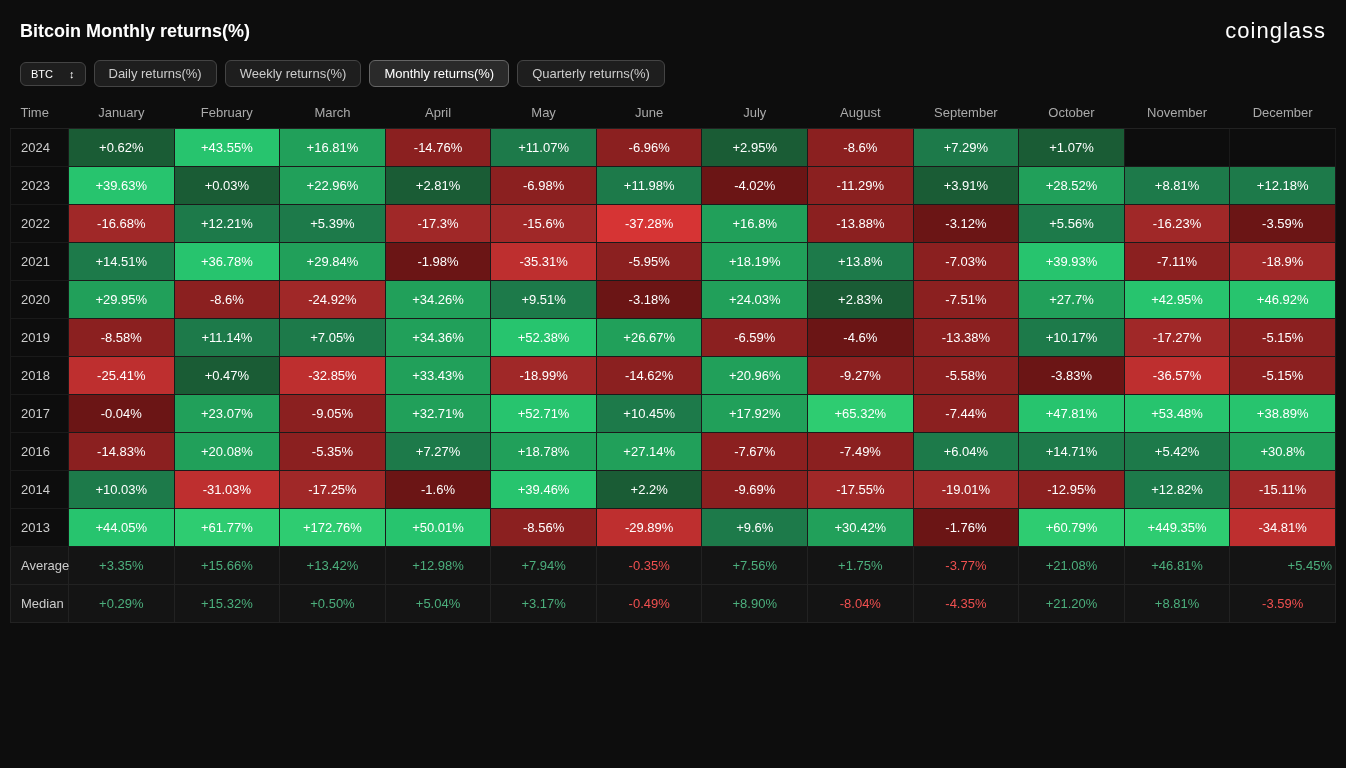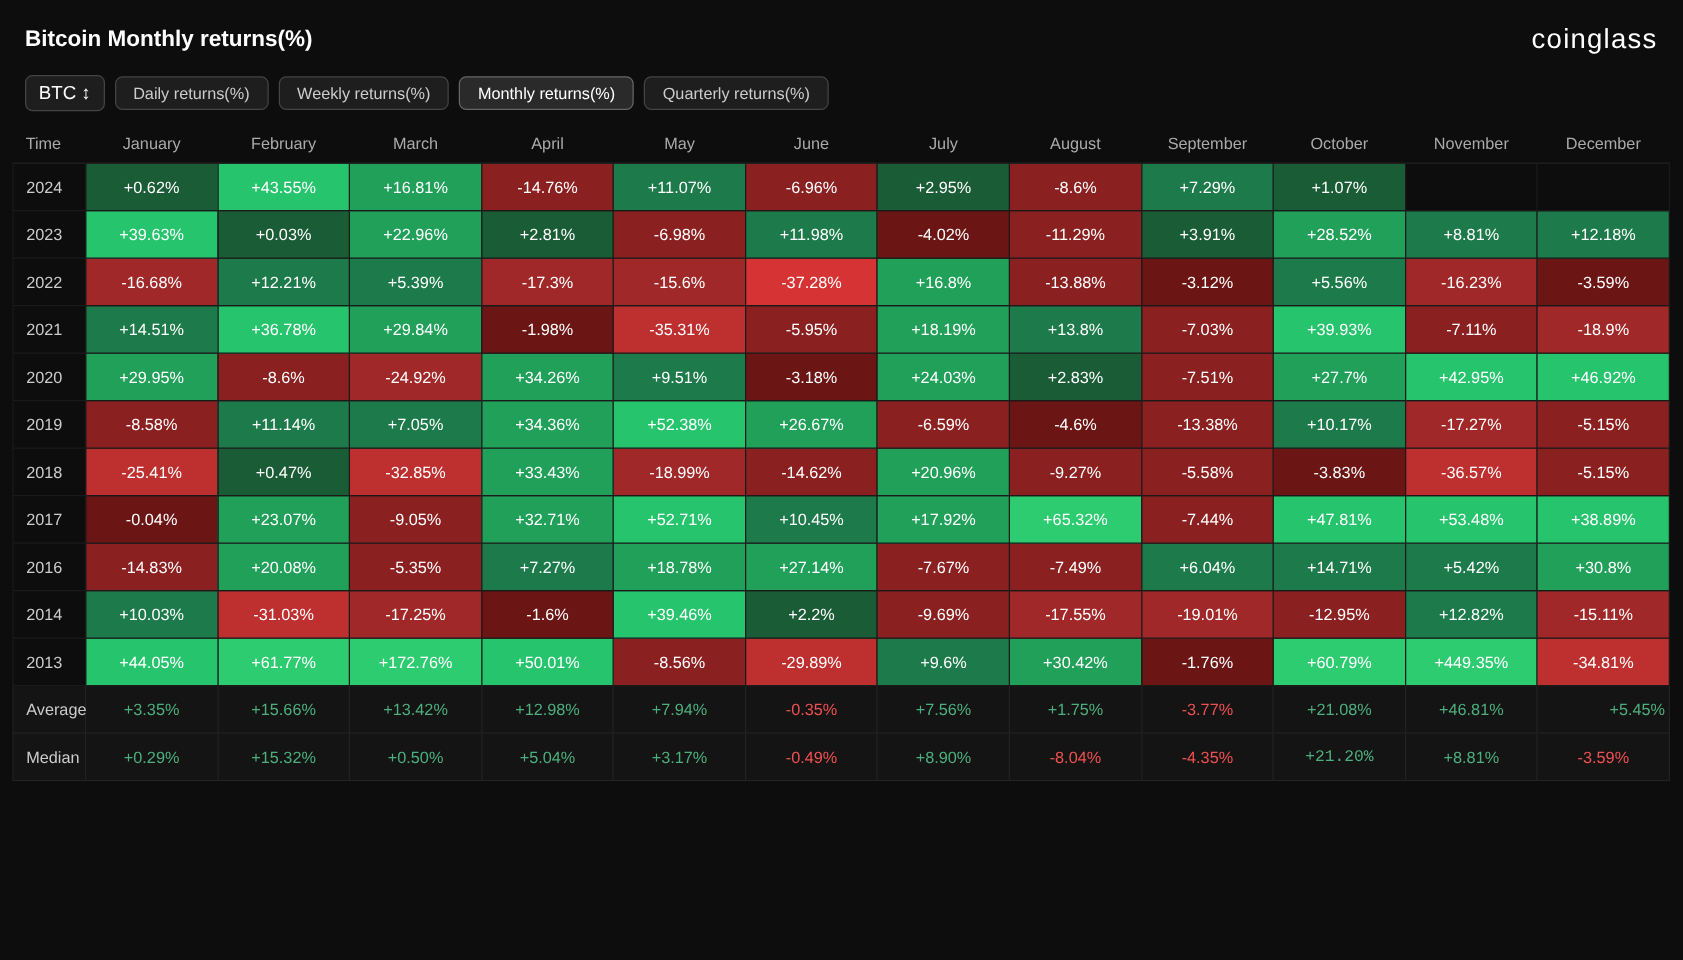--- a/index.html
+++ b/index.html
@@ -34,25 +34,25 @@
       align-items: center;
       gap: 8px;
       padding: 6px 20px 10px 20px;
     }
     .btc-selector {
       background: #1e1e1e;
       border: 1px solid #444;
       color: #fff;
       padding: 5px 10px;
       border-radius: 6px;
-      font-size: 15px;
+      font-size: 11px;
       cursor: pointer;
       display: flex;
       align-items: center;
-      gap: 4px;
+      gap: 16px;
     }
     .tab-btn {
       background: #1e1e1e;
       border: 1px solid #444;
       color: #ccc;
       padding: 5px 14px;
       border-radius: 6px;
       font-size: 13px;
       cursor: pointer;
     }
@@ -355,19 +355,19 @@
           <td>Median</td>
           <td style="color: rgb(76, 175, 125);">+0.29%</td>
           <td style="color: rgb(76, 175, 125);">+15.32%</td>
           <td style="color: rgb(76, 175, 125);">+0.50%</td>
           <td style="color: rgb(76, 175, 125);">+5.04%</td>
           <td style="color: rgb(76, 175, 125);">+3.17%</td>
           <td style="color: rgb(240, 80, 80);">-0.49%</td>
           <td style="color: rgb(76, 175, 125);">+8.90%</td>
           <td style="color: rgb(240, 80, 80);">-8.04%</td>
           <td style="color: rgb(240, 80, 80);">-4.35%</td>
-          <td style="color: rgb(76, 175, 125); font-family: Liberation Mono, monospace;">+21.20%</td>
+          <td style="color: rgb(76, 175, 125);">+21.20%</td>
           <td style="color: rgb(76, 175, 125);">+8.81%</td>
           <td style="color: rgb(240, 80, 80);">-3.59%</td>
         </tr>
       </tfoot>
   </table>
 </div>
 
 </body></html>

